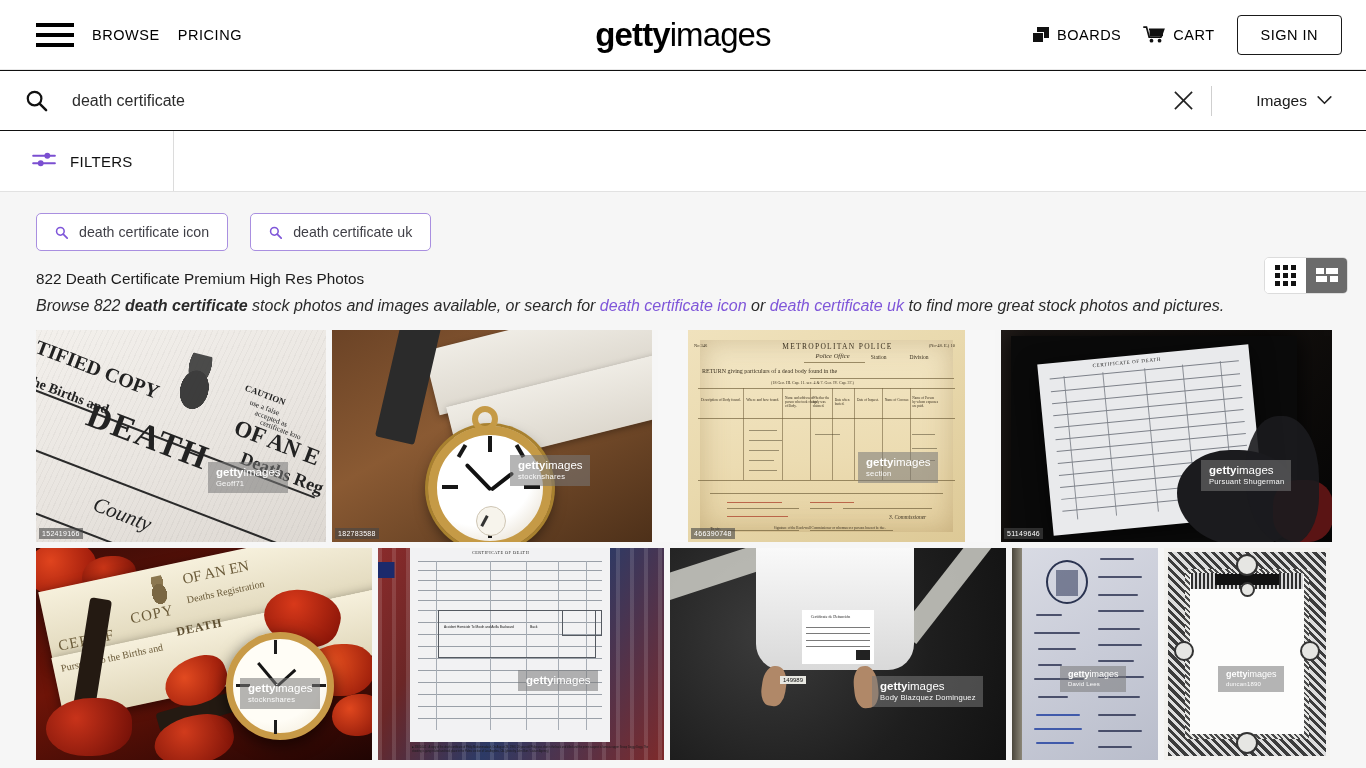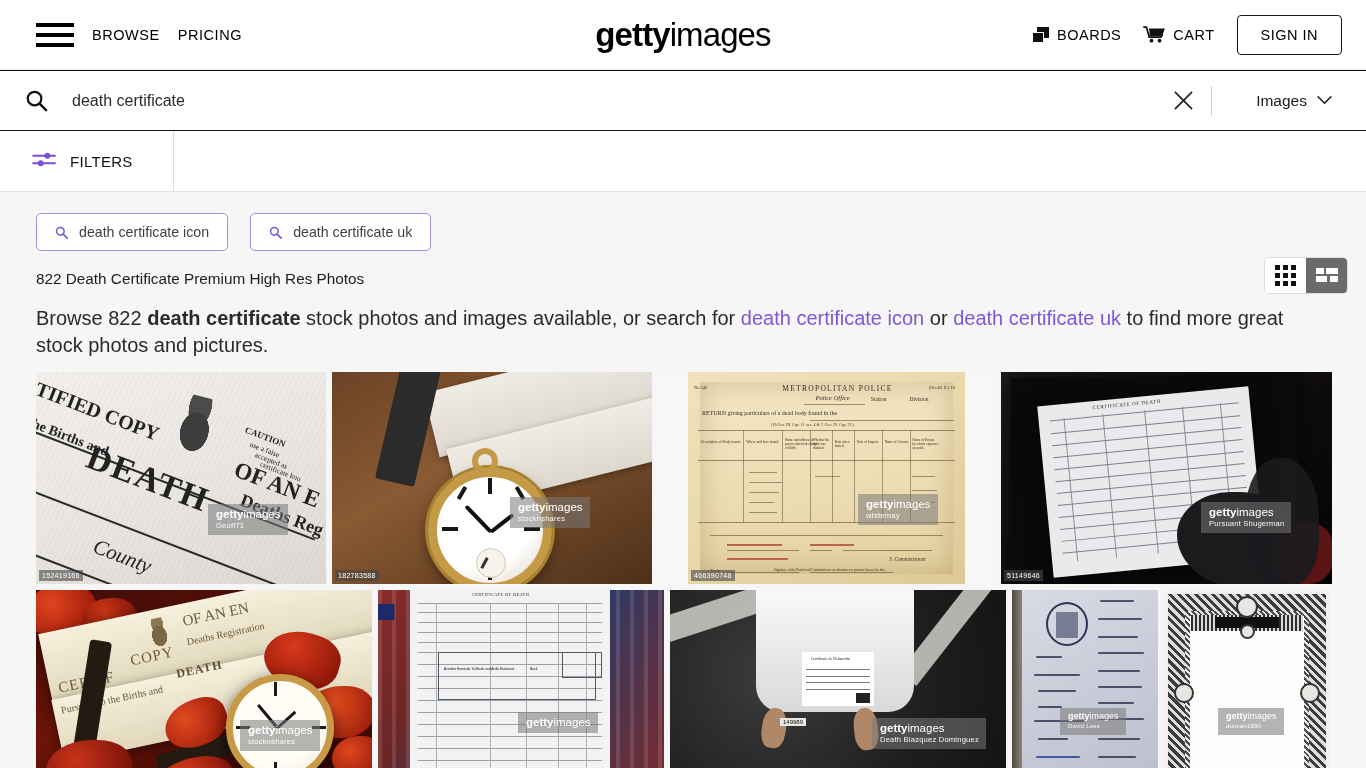--- a/index.html
+++ b/index.html
@@ -171,21 +171,21 @@
     color: #3f3f46;
     cursor: pointer;
     white-space: nowrap;
   }
   .results-head {
     padding: 19px 36px 0 36px;
     position: relative;
   }
   .res-title { font-size: 15.3px; color: #1c1c1c; font-weight: 400; }
   .res-sub {
-    font-size: 20px; color: #2a2a2a; margin-top: 17px; line-height: 1.35;
+    font-size: 16px; color: #2a2a2a; margin-top: 7px; line-height: 1.35; font-style: italic;
   }
   .res-sub b { font-weight: 700; }
   .res-sub a { color: #7f56d9; text-decoration: none; cursor: pointer; }
 
   .view-toggle {
     position: absolute;
     right: 18px; top: 6px;
     display: flex;
     border: 1px solid #dcdcdc;
     border-radius: 5px;
@@ -575,21 +575,21 @@
           <div class="hline" style="left:44%;top:178px;width:8%;"></div>
           <div class="hline" style="left:56%;top:178px;width:32%;"></div>
           <div class="tl" style="left:8%;top:196px;font-size:4px;">To sic.</div>
           <div class="hline" style="left:14%;top:200px;width:26%;"></div>
           <div class="hline" style="left:44%;top:200px;width:30%;"></div>
           <div class="tl" style="left:31%;bottom:12px;font-size:3.4px;">Signature of the Book-wall Commissioner or whomsoever persons has not be due.</div>
           <div class="tl" style="right:14%;bottom:22px;font-size:5.5px;font-style:italic;">3. Commissioner</div>
         </div>
         <div class="wm" style="left:200px;top:122px;">
           <span class="g">getty</span><span>images</span>
-          <span class="cred">whitemay</span>
+          <span class="cred">section</span>
         </div>
         <div class="idtag" style="left:33px;">466390748</div>
       </div>
 
       <div class="tile" style="width:331px;height:212px;">
         <div class="art a-dark">
           <div class="frame" style="left:10px;top:6px;width:286px;height:206px;"></div>
           <div class="paper" style="left:44px;top:24px;width:212px;height:172px;">
             <div class="coll" style="left:12%;"></div>
             <div class="coll" style="left:30%;"></div>
@@ -709,21 +709,21 @@
             <div class="t" style="top:56%;"></div>
             <div class="t" style="top:68%;"></div>
             <div style="position:absolute;right:6%;bottom:6%;width:14px;height:10px;background:#222;"></div>
           </div>
           <div class="foot" style="left:92px;top:118px;width:24px;height:40px;transform:rotate(8deg);"></div>
           <div class="foot" style="left:184px;top:118px;width:24px;height:42px;transform:rotate(-6deg);"></div>
           <div class="tag" style="left:110px;top:128px;">149989</div>
         </div>
         <div class="wm" style="left:202px;top:128px;">
           <span class="g">getty</span><span>images</span>
-          <span class="cred">Death Blazquez Dominguez</span>
+          <span class="cred">Body Blazquez Dominguez</span>
         </div>
       </div>
 
       <div class="tile" style="width:146px;height:212px;">
         <div class="art a-hand">
           <div class="edge" style="left:0;top:0;width:10px;height:212px;background:linear-gradient(90deg,#4b473c,#8b8678);"></div>
           <div class="stamp" style="left:34px;top:12px;width:42px;height:44px;"></div>
           <div style="position:absolute;left:44px;top:22px;width:22px;height:26px;background:#3a4262;opacity:.6;"></div>
           <div class="w" style="left:24px;top:66px;width:26px;"></div>
           <div class="w" style="left:22px;top:84px;width:46px;"></div>

